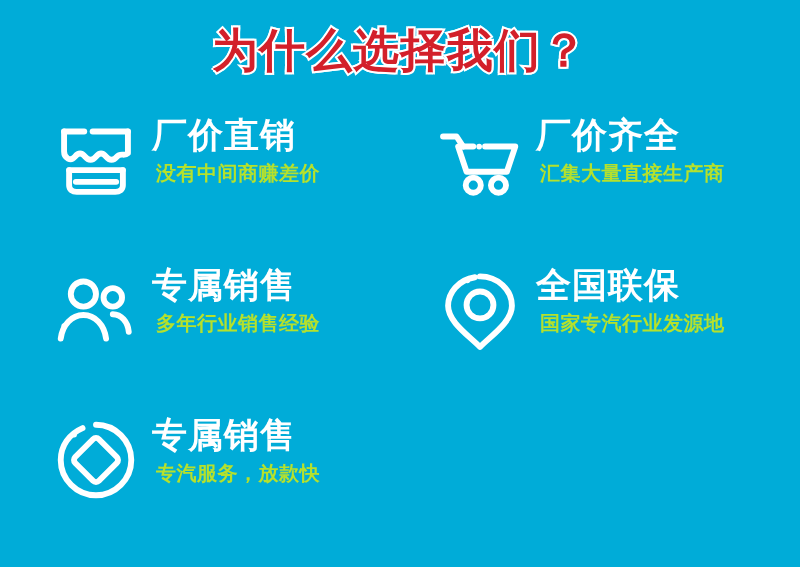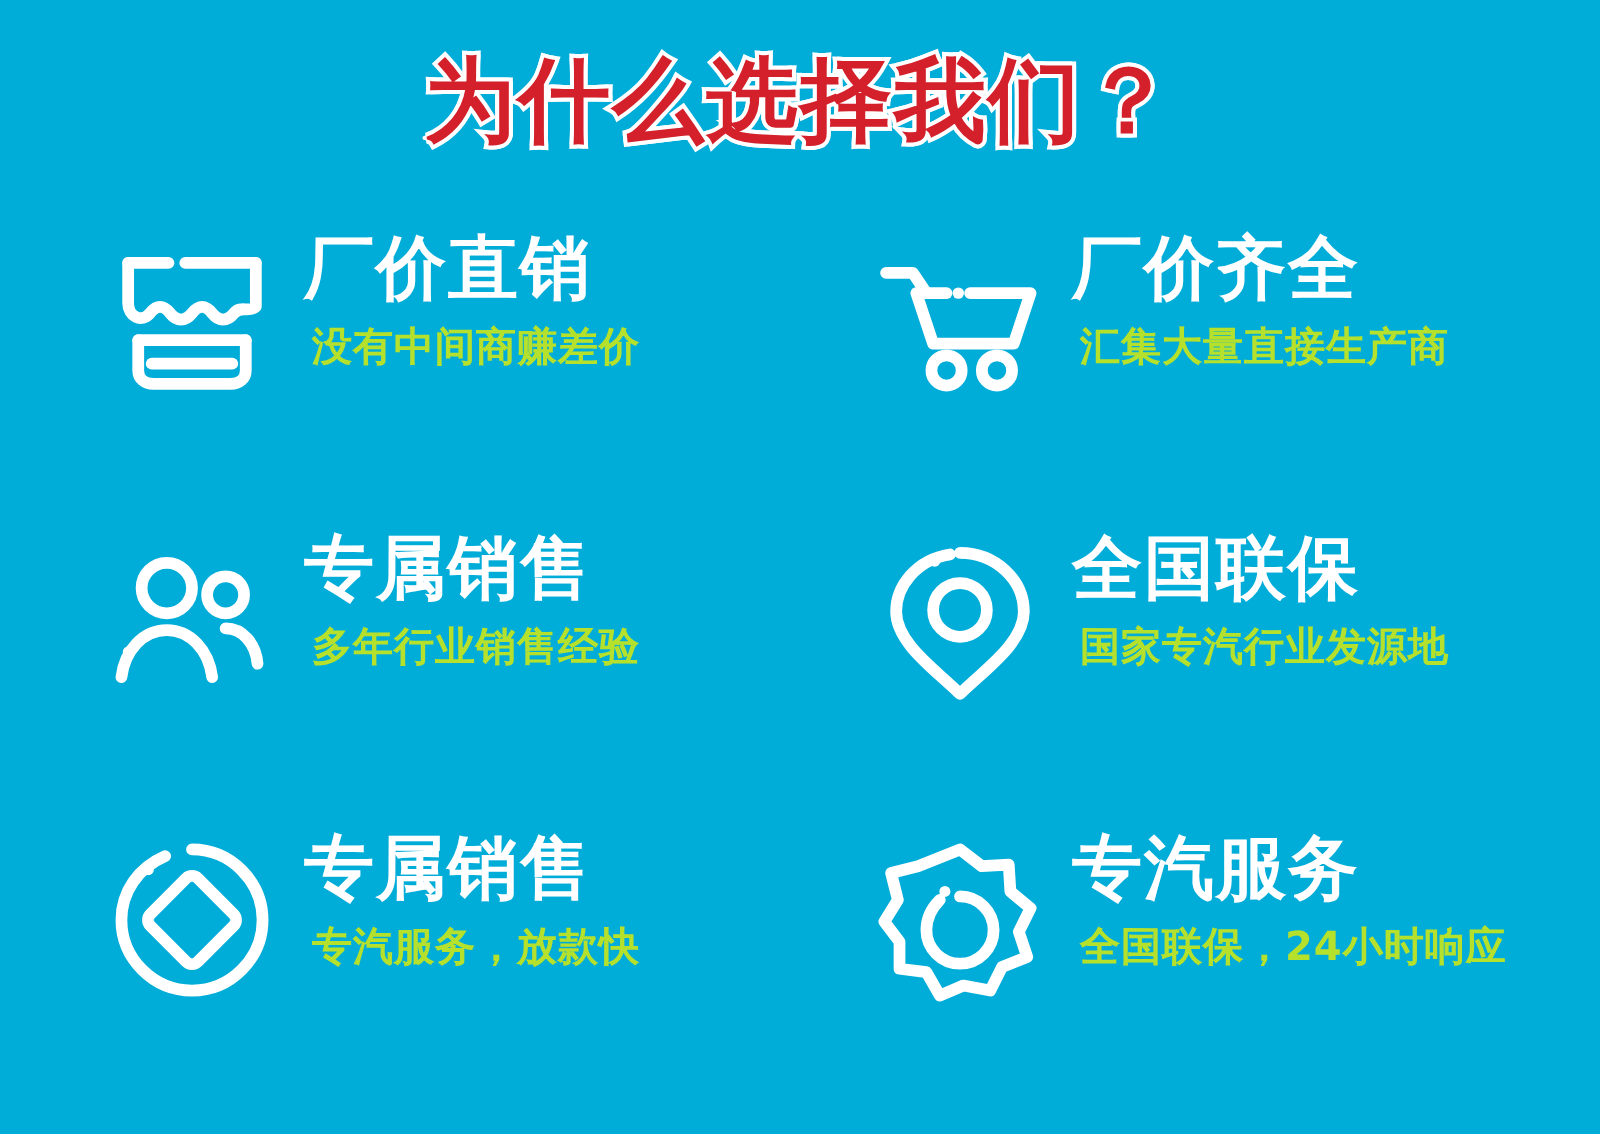--- a/index.html
+++ b/index.html
@@ -192,30 +192,15 @@
           <circle cx="24" cy="20" r="3.3" fill="#ffffff" stroke="none"></circle>
           <rect x="30" y="30" width="40" height="40" rx="5" transform="rotate(45 50 50)"></rect>
         </svg>
       </div>
       <div class="feature-text">
         <div class="feature-title">专属销售</div>
         <div class="feature-sub">专汽服务，放款快</div>
       </div>
     </div>
 
-    <div class="feature col-right">
-      <div class="feature-icon">
-        <svg viewBox="0 0 100 100" fill="none" stroke="#ffffff" stroke-width="7" stroke-linecap="round" stroke-linejoin="round">
-          <path d="M50 8 L63 18 L79 17 L80 33 L92 43 L85 57 L90 72 L75 78 L68 92
-                   L52 89 L38 95 L30 81 L14 79 L14 63 L5 51 L13 38 L9 22 L25 18 Z"></path>
-          <path d="M38 38 C33 43 30 49 30 56 C30 67 39 76 50 76 C61 76 70 67 70 56
-                   C70 45 61 36 50 36"></path>
-          <circle cx="41" cy="33" r="3.3" fill="#ffffff" stroke="none"></circle>
-        </svg>
-      </div>
-      <div class="feature-text">
-        <div class="feature-title">专汽服务</div>
-        <div class="feature-sub">全国联保，24小时响应</div>
-      </div>
-    </div>
 
   </div>
 </div>
 
 </body></html>

